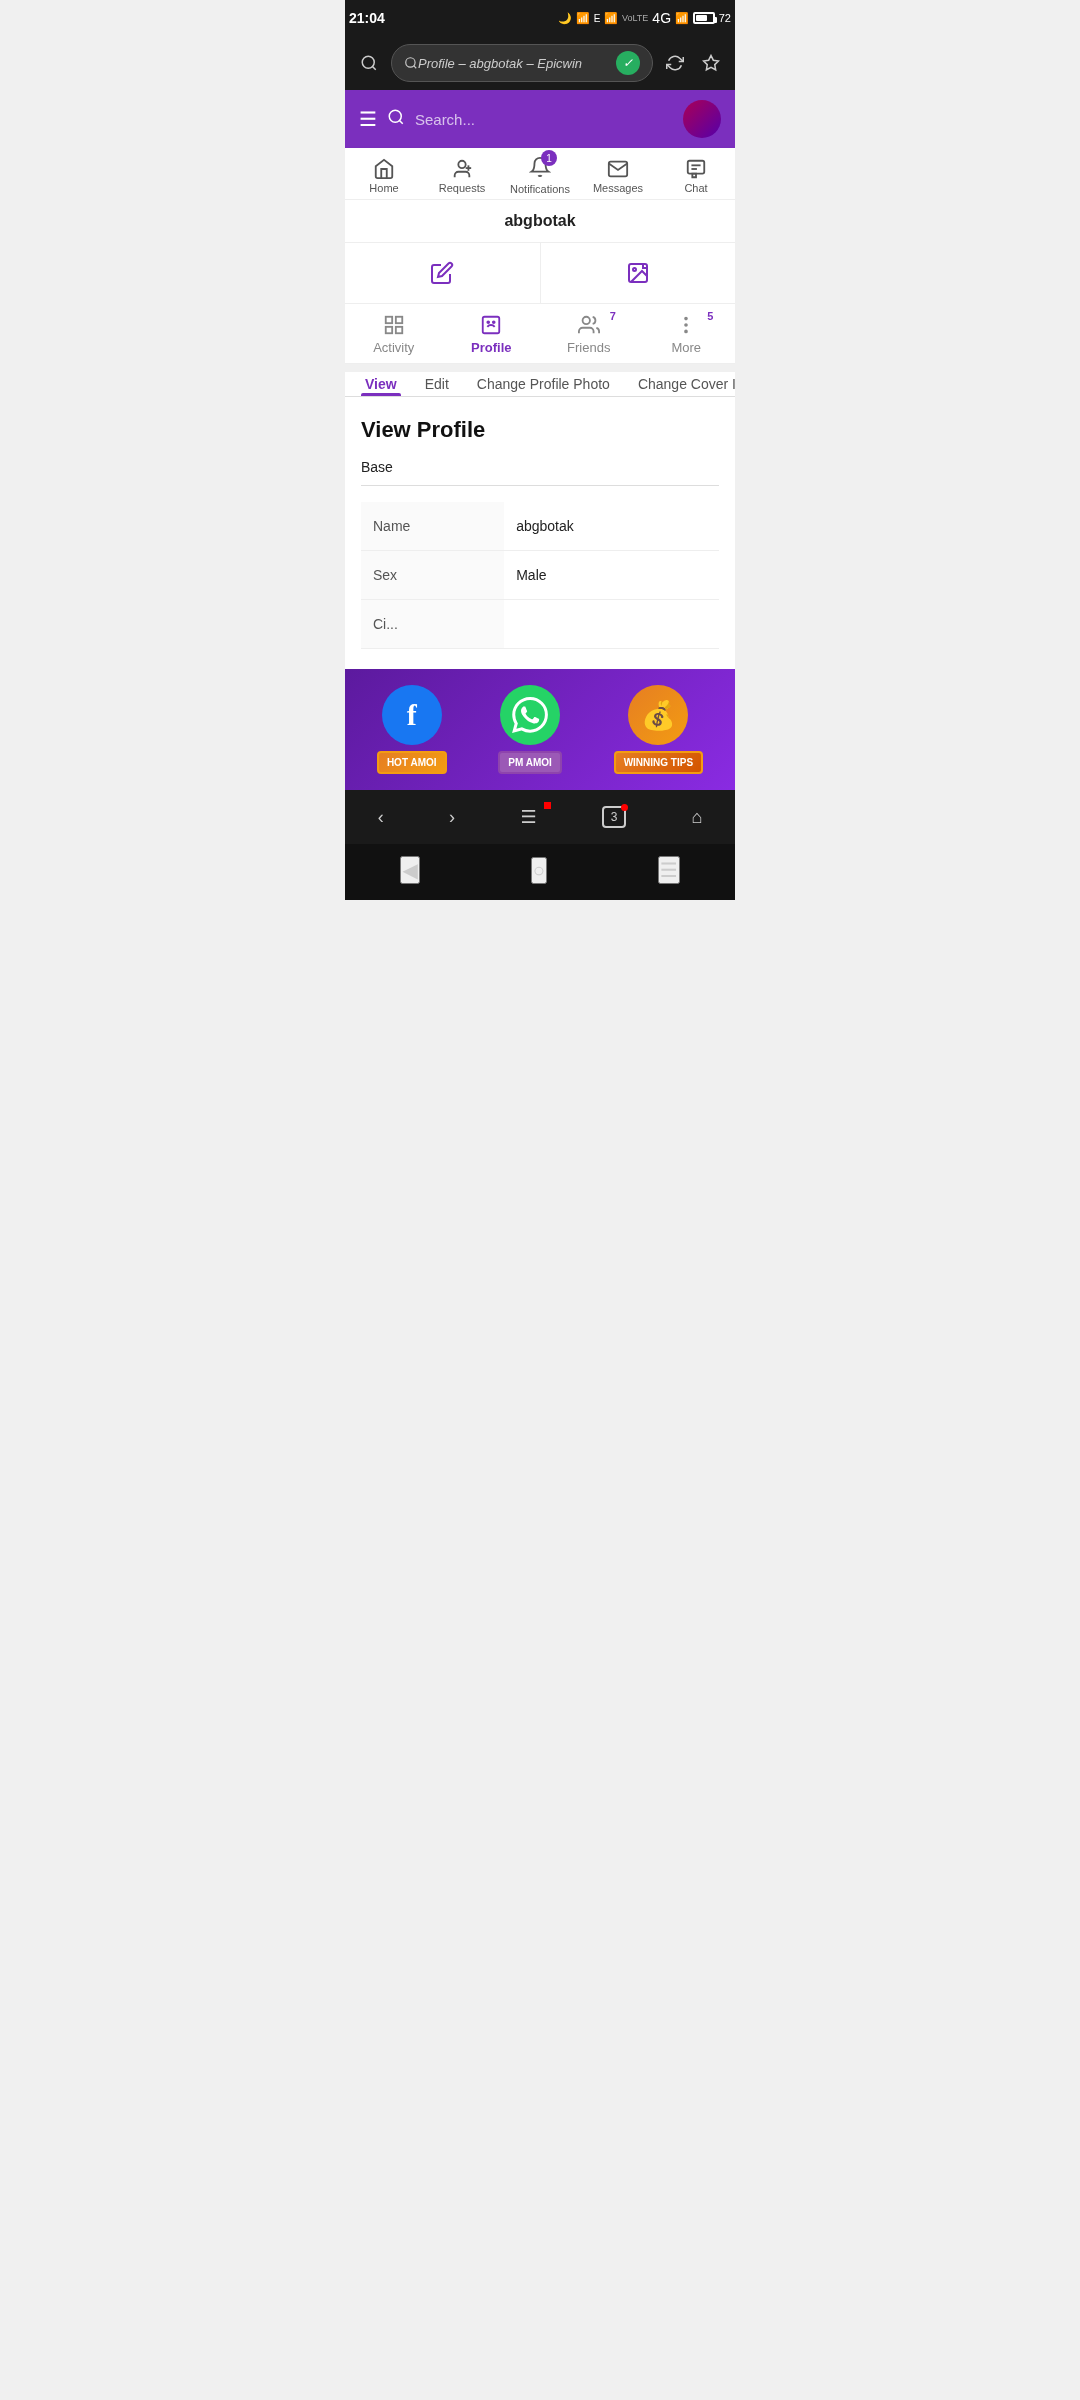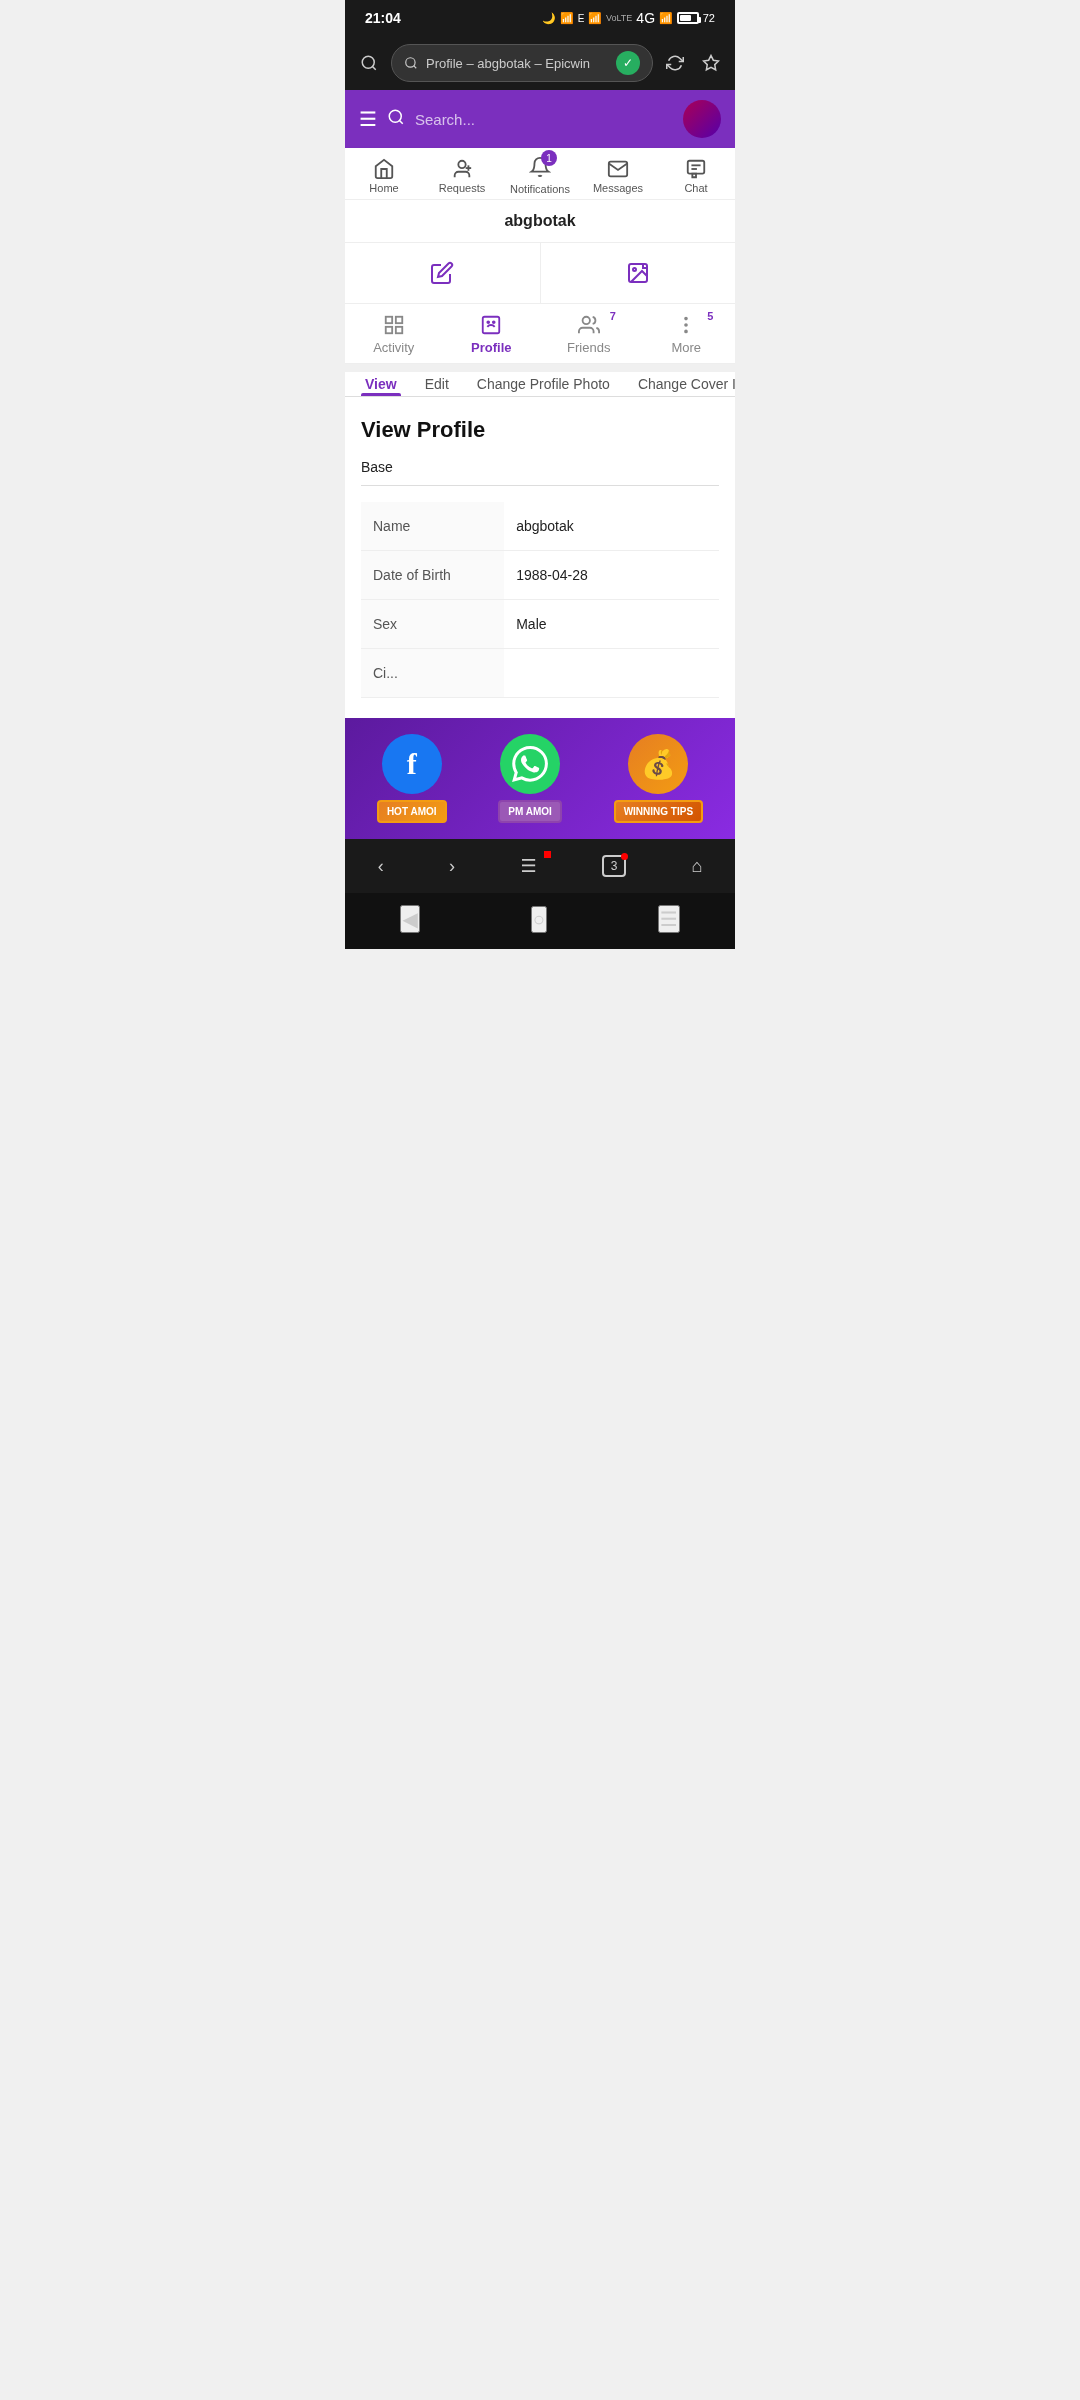--- a/index.html
+++ b/index.html
@@ -13,21 +13,21 @@
       overflow-x: hidden;
     }
 
     
     .status-bar {
       background: #1a1a1a;
       color: white;
       display: flex;
       justify-content: space-between;
       align-items: center;
-      padding: 6px 20px;
+      padding: 6px 4px;
       height: 36px;
     }
     .status-time { font-size: 14px; font-weight: bold; }
     .status-icons { display: flex; align-items: center; gap: 4px; font-size: 11px; }
     .battery-icon {
       display: inline-block;
       border: 2px solid white;
       border-radius: 2px;
       width: 22px;
       height: 12px;
@@ -63,21 +63,21 @@
       gap: 8px;
     }
     .browser-search-box {
       flex: 1;
       background: #333;
       border: 1px solid #555;
       border-radius: 20px;
       display: flex;
       align-items: center;
       padding: 6px 12px;
-      gap: 8px;
+      font-style: italic;
     }
     .browser-search-text { color: #ccc; font-size: 13px; flex: 1; }
     .shield-icon {
       width: 24px;
       height: 24px;
       background: #27ae60;
       border-radius: 50%;
       display: flex;
       align-items: center;
       justify-content: center;
@@ -583,24 +583,20 @@
   <div class="view-profile-title">View Profile</div>
   <div class="section-label">Base</div>
   <hr class="divider">
   <table class="profile-table">
     <tbody>
         <tr>
       <td>Name</td>
       <td>abgbotak</td>
     </tr>
     <tr>
-      <td>Date of Birth</td>
-      <td>1988-04-28</td>
-    </tr>
-    <tr>
       <td>Sex</td>
       <td class="sex-value">Male</td>
     </tr>
     <tr>
       <td>Ci...</td>
       <td></td>
     </tr>
   </tbody>
     </table>
 </div>

